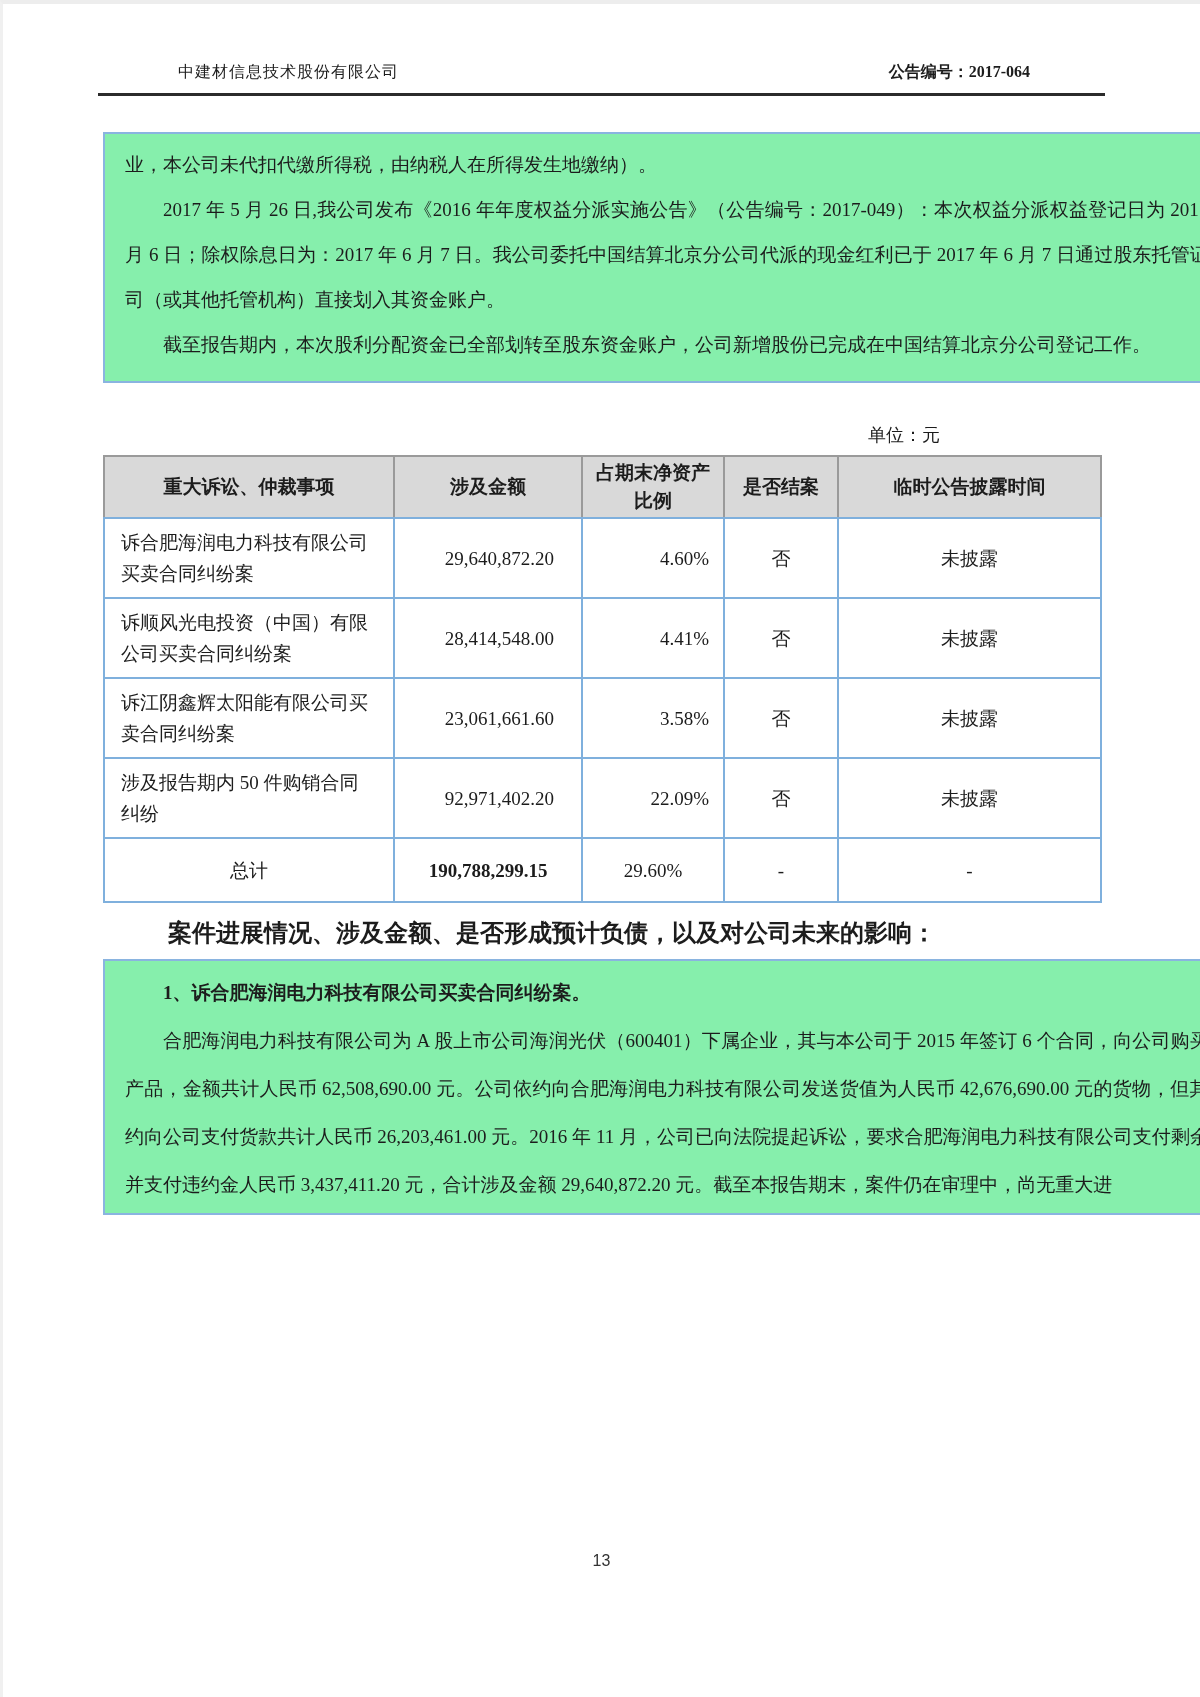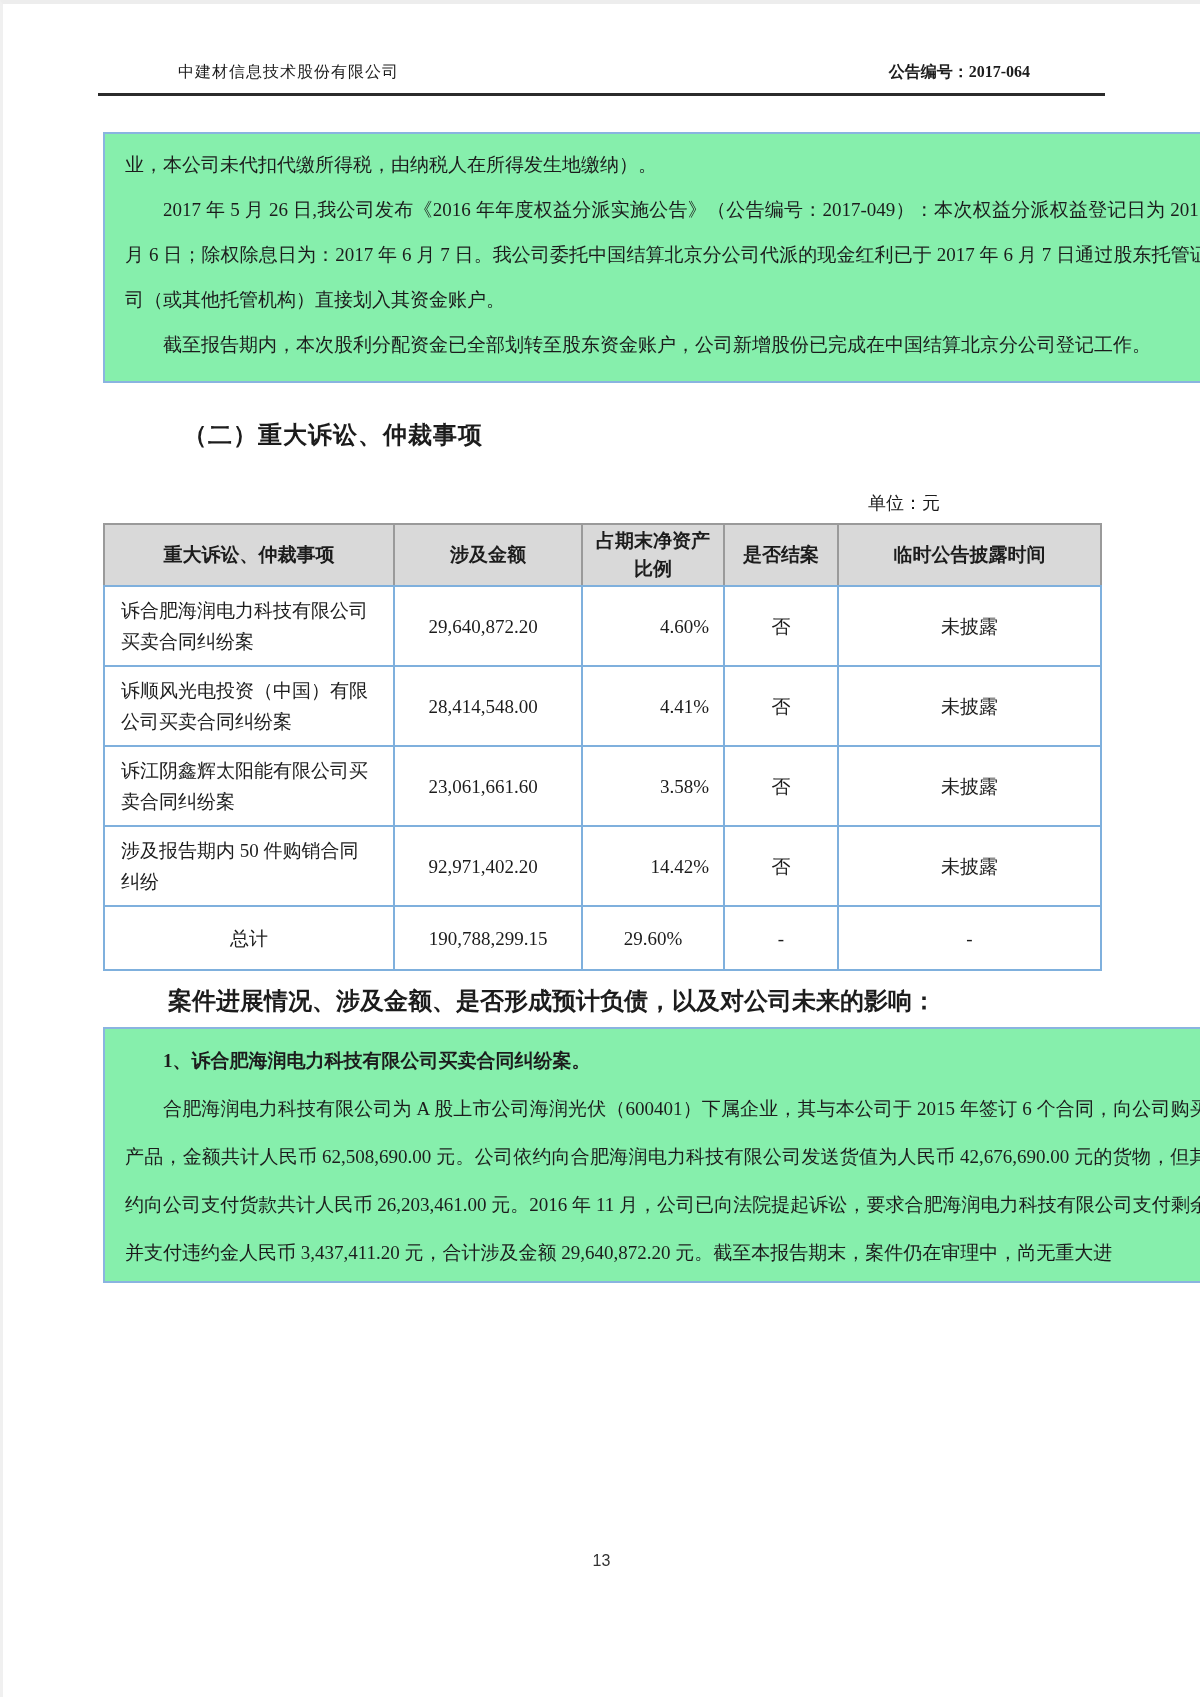--- a/index.html
+++ b/index.html
@@ -81,25 +81,25 @@
     padding:2px 10px;
   }
   .lit-table td{
     border:2px solid var(--table-line);
     vertical-align:middle;
     height:80px;
     line-height:31px;
     padding:2px 8px;
   }
   .lit-table td.case-cell{text-align:left;padding-left:16px;padding-right:20px;}
-  .lit-table td.amount-cell{text-align:center;padding-right:18px;}
+  .lit-table td.amount-cell{text-align:right;padding-right:27px;}
   .lit-table td.ratio-cell{text-align:right;padding-right:14px;}
   .lit-table td.closed-cell,.lit-table td.disclosure-cell{text-align:center;}
   .lit-table tr.total-row td{height:64px;text-align:center;padding:2px 8px;}
-  .lit-table tr.total-row td.amount-cell{font-weight:normal;border-radius:14px;}
+  .lit-table tr.total-row td.amount-cell{font-weight:bold;border-radius:14px;}
   
   .progress-note{
     margin:14px 100px 0 165px;
     font-family:"Liberation Sans","DejaVu Sans",sans-serif;
     font-weight:bold;
     font-size:24px;
   }
   
   .detail-box{
     margin-top:10px;
@@ -136,21 +136,20 @@
     <span class="notice"><span>公告编号：</span><span>2017-064</span></span>
   </div>
   <div class="header-rule"></div>
 
   <div class="text-box intro-box">
     <p>业，本公司未代扣代缴所得税，由纳税人在所得发生地缴纳）。</p>
     <p class="indent">2017 年 5 月 26 日,我公司发布《2016 年年度权益分派实施公告》（公告编号：2017-049）：本次权益分派权益登记日为 2017 年 6 月 6 日；除权除息日为：2017 年 6 月 7 日。我公司委托中国结算北京分公司代派的现金红利已于 2017 年 6 月 7 日通过股东托管证券公司（或其他托管机构）直接划入其资金账户。</p>
     <p class="indent">截至报告期内，本次股利分配资金已全部划转至股东资金账户，公司新增股份已完成在中国结算北京分公司登记工作。</p>
   </div>
 
-  <div class="section-heading">（二）重大诉讼、仲裁事项</div>
 
   <div class="unit-label">单位：元</div>
 
   <table class="lit-table">
     <colgroup>
       <col style="width:290px">
         <col style="width:188px">
         <col style="width:142px">
         <col style="width:114px">
         <col style="width:263px">
@@ -182,21 +181,21 @@
         <tr>
           <td class="case-cell">诉江阴鑫辉太阳能有限公司买卖合同纠纷案</td>
           <td class="amount-cell">23,061,661.60</td>
           <td class="ratio-cell">3.58%</td>
           <td class="closed-cell">否</td>
           <td class="disclosure-cell">未披露</td>
         </tr>
         <tr>
           <td class="case-cell">涉及报告期内 50 件购销合同纠纷</td>
           <td class="amount-cell">92,971,402.20</td>
-          <td class="ratio-cell">14.42%</td>
+          <td class="ratio-cell">22.09%</td>
           <td class="closed-cell">否</td>
           <td class="disclosure-cell">未披露</td>
         </tr>
       </tbody>
     <tbody>
       <tr class="total-row">
         <td class="case-cell">总计</td>
         <td class="amount-cell">190,788,299.15</td>
         <td class="ratio-cell">29.60%</td>
         <td class="closed-cell">-</td>

